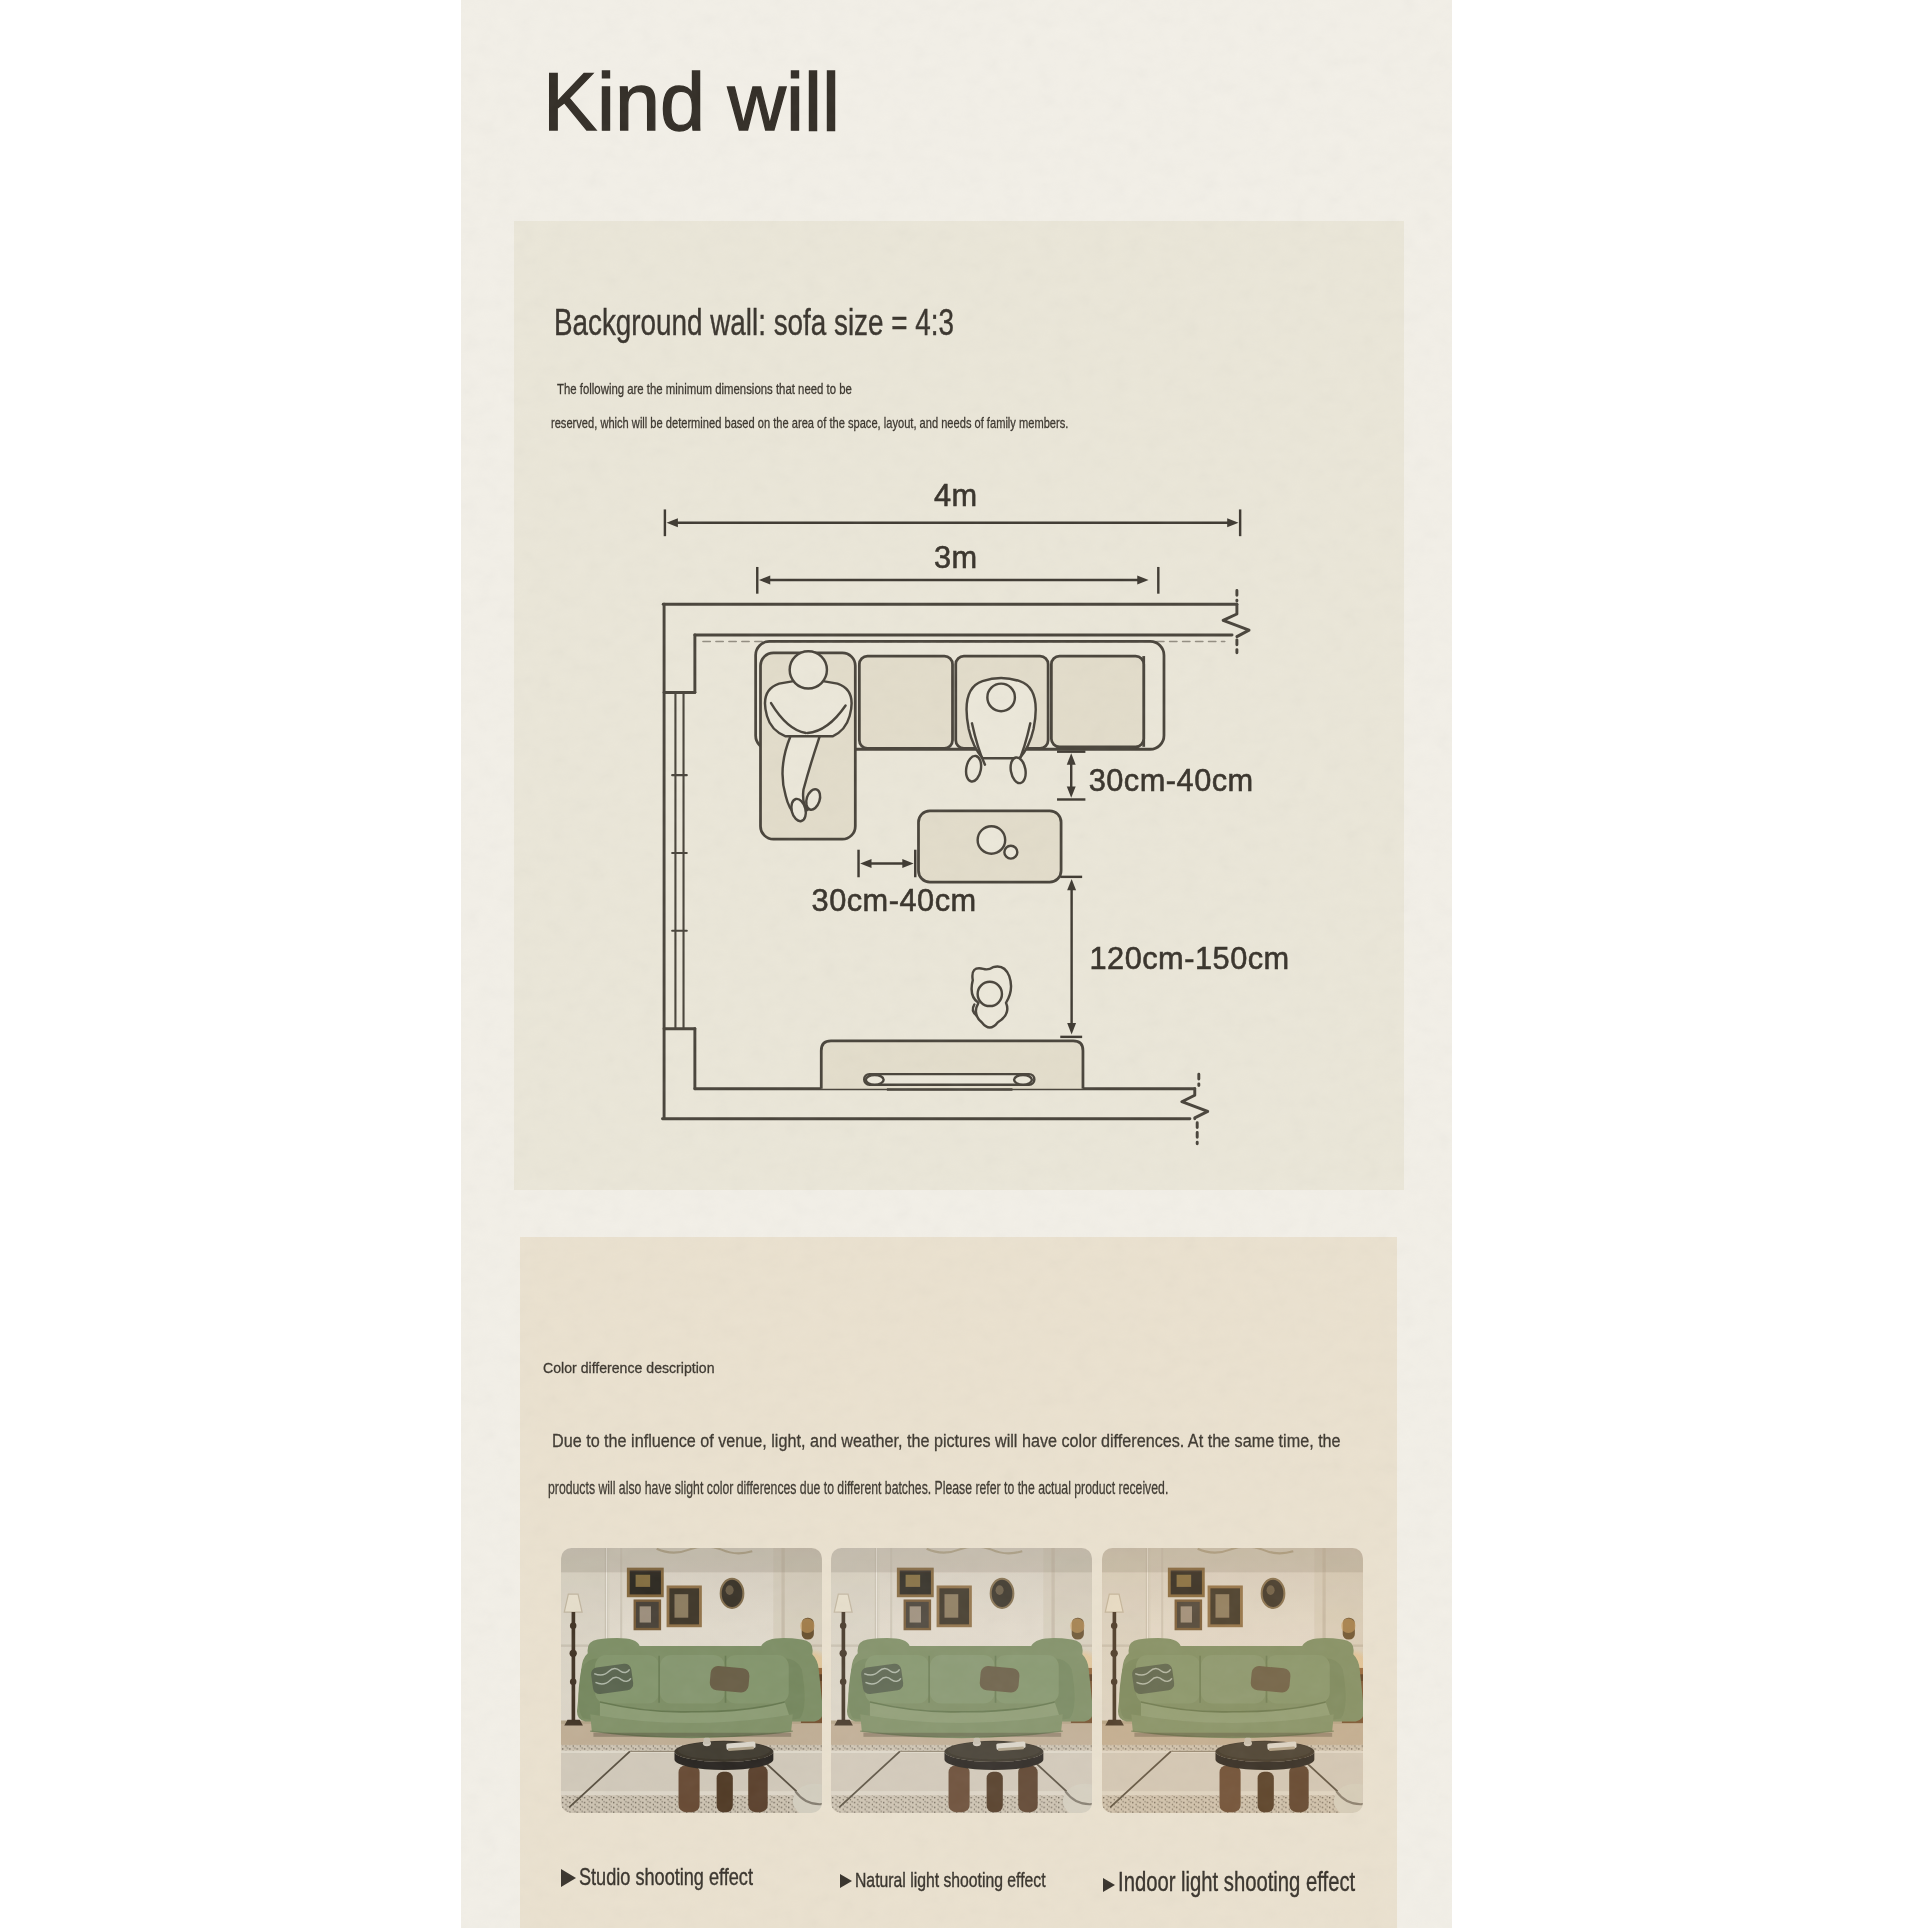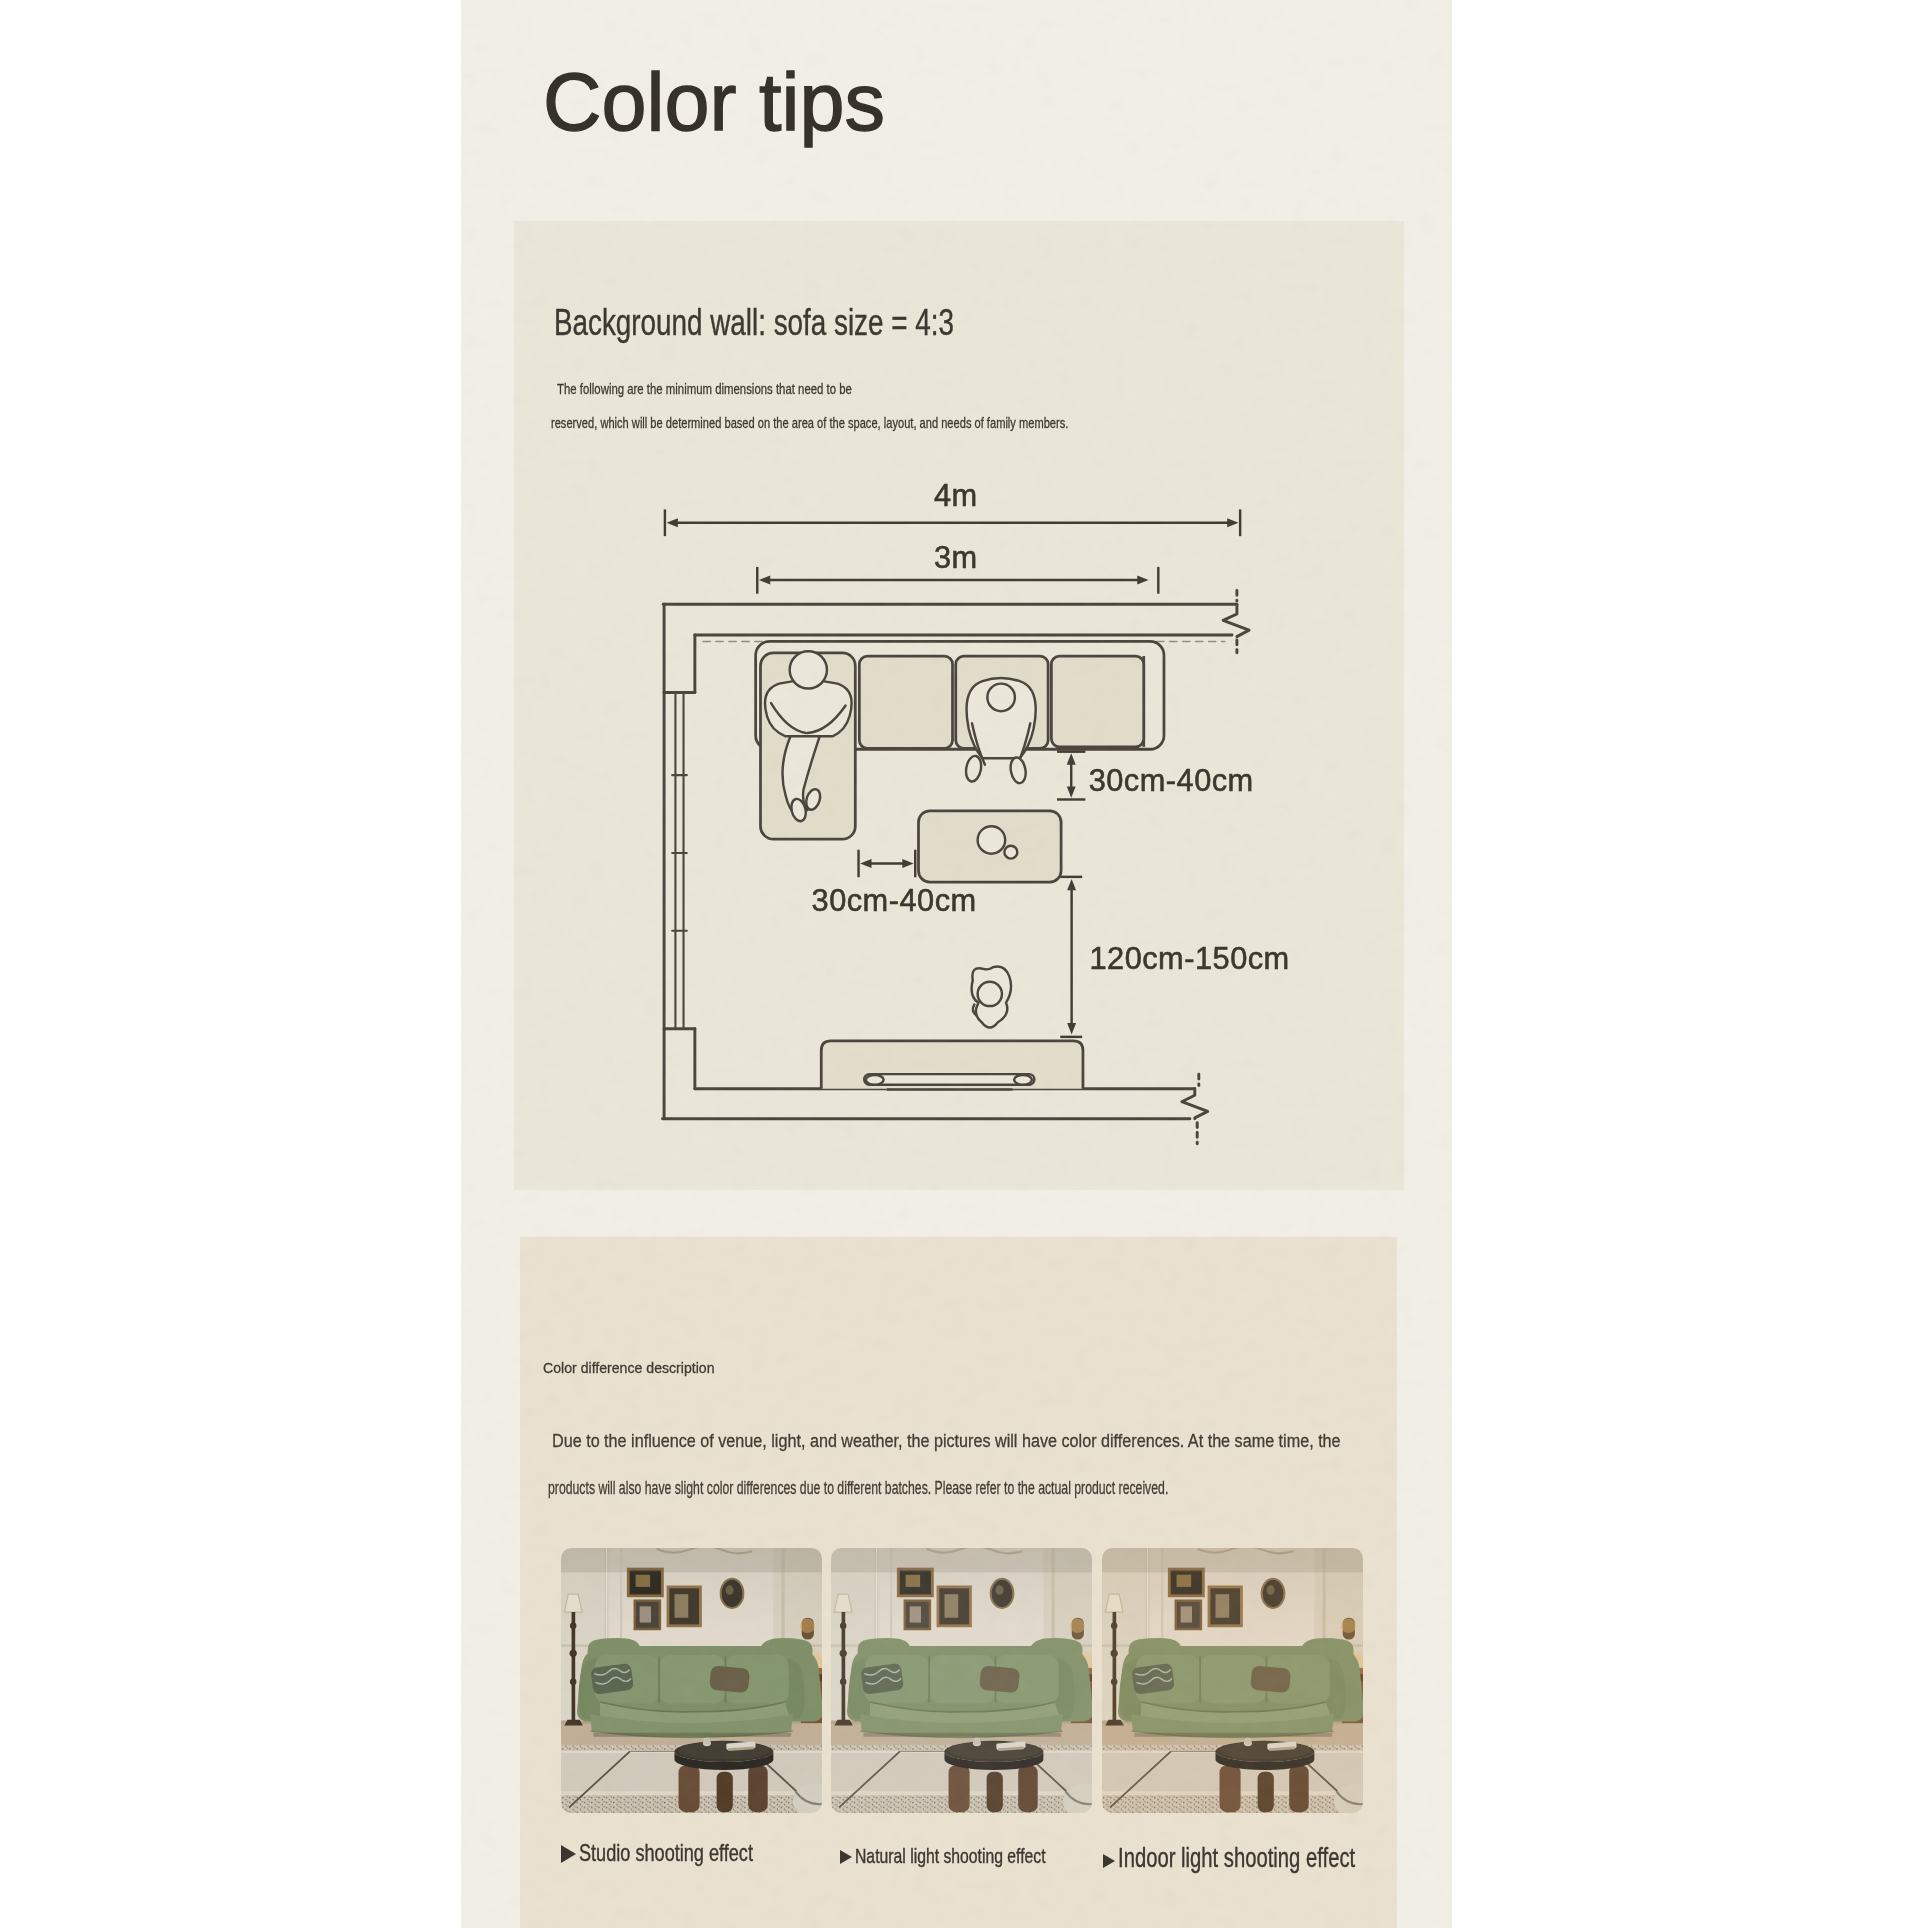--- a/index.html
+++ b/index.html
@@ -18,21 +18,21 @@
   #s2{left:551px;top:416px;transform:scale(0.761,1);}
   #cdd{left:543px;top:1360px;font-size:15.4px;color:#3c372f;line-height:1;-webkit-text-stroke:0.3px #3c372f;
        transform:scale(0.917,1);transform-origin:left top;white-space:nowrap;}
   .para{font-size:18px;color:#3f3a32;line-height:1;-webkit-text-stroke:0.3px #3f3a32;transform-origin:left top;white-space:nowrap;}
   #p1{left:552px;top:1432px;transform:scale(0.898,1);}
   #p2{left:548px;top:1479px;transform:scale(0.681,1);}
   .photo{top:1548px;width:261px;height:265px;border-radius:10.5px;overflow:hidden;}
   #photoA{left:561px;}
   #photoB{left:831px;}
   #photoC{left:1102px;}
-  .cap{color:#39342d;line-height:1;white-space:nowrap;-webkit-text-stroke:0.4px #39342d;}
+  .cap{color:#39342d;line-height:1;white-space:nowrap;margin-top:24px;-webkit-text-stroke:0.4px #39342d;}
   .cap .txt{display:inline-block;transform-origin:left top;}
   #capA{left:561px;top:1841px;font-size:24px;}
   #capA .txt{transform:scale(0.755,1);}
   #capB{left:840px;top:1845px;font-size:21px;text-decoration:underline;}
   #capB .txt{transform:scale(0.75,1);}
   #capC{left:1103px;top:1845px;font-size:27px;}
   #capC .txt{transform:scale(0.75,1);}
   .tri{display:inline-block;width:0;height:0;border-style:solid;border-color:transparent;
        border-left-color:#39342d;vertical-align:baseline;}
   .tri.big{border-width:9px 0 9px 15.4px;margin-right:3.2px;position:relative;top:1.6px;}
@@ -40,21 +40,21 @@
 </style>
 </head>
 <body>
 
 <div class="abs" id="column"></div>
 
 <div class="abs" id="panel1"></div>
 
 <div class="abs" id="panel2"></div>
 
-<div class="abs" id="title">Color tips</div>
+<div class="abs" id="title">Kind will</div>
 
 <div class="abs" id="h2">Background wall: sofa size = 4:3</div>
 
 <div class="abs small" id="s1">The following are the minimum dimensions that need to be</div>
 
 <div class="abs small" id="s2">reserved, which will be determined based on the area of the space, layout, and needs of family members.</div>
 
 <svg class="abs" id="diagram" style="left:514px;top:221px;" width="890" height="969" viewBox="635 273 1098 1196" fill="none">
 
 <defs>

